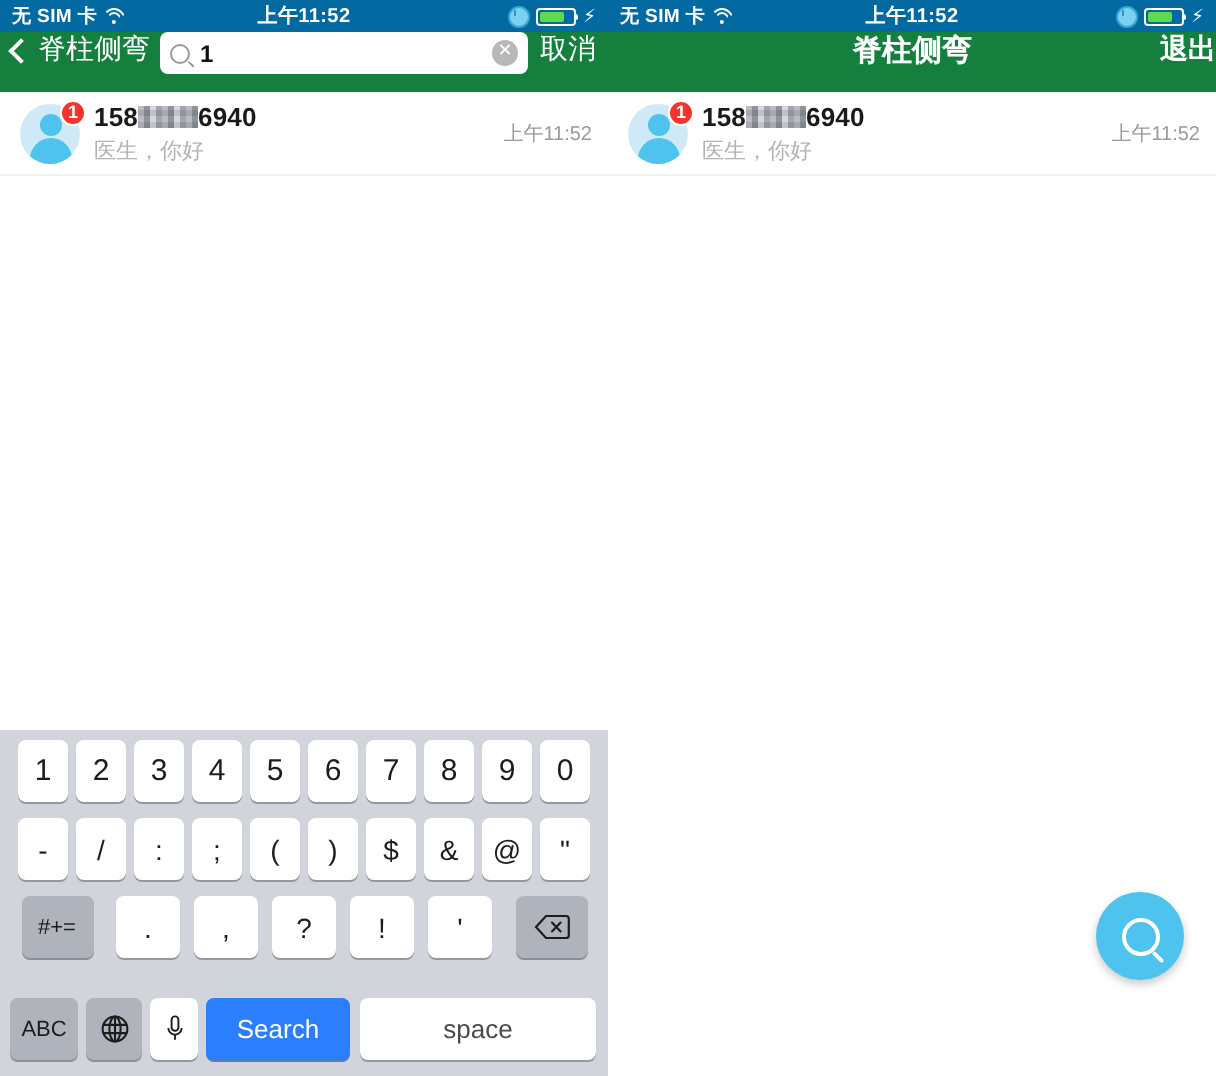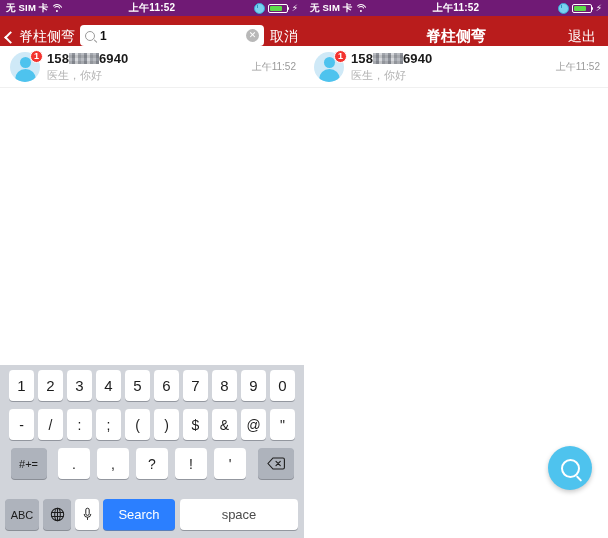--- a/index.html
+++ b/index.html
@@ -21,21 +21,21 @@
     height: 538px;
     background: #ffffff;
     overflow: hidden;
   }
   .screen.left { left: 0; }
   .screen.right { left: 304px; }
 
   
   .statusbar {
     height: 16px;
-    background: #701a75;
+    background: #0369a1;
     display: flex;
     align-items: center;
     padding: 0 6px;
     box-sizing: border-box;
     color: #ffffff;
     font-size: 10px;
     font-weight: bold;
     position: relative;
   }
   .sb-left {
@@ -117,23 +117,23 @@
   .bolt {
     color: #ffffff;
     font-size: 9px;
     line-height: 1;
     margin-left: 1px;
   }
 
   
   .navbar {
     height: 30px;
-    background: #b91c1c;
-    display: flex;
-    align-items: flex-end;
+    background: #15803d;
+    display: flex;
+    align-items: flex-start;
     color: #ffffff;
     box-sizing: border-box;
     position: relative;
   }
   .nav-search { padding: 0 6px; }
   .nav-back {
     display: flex;
     align-items: center;
     gap: 2px;
     font-size: 14px;
@@ -206,24 +206,25 @@
   }
 
   .nav-plain { justify-content: center; }
   .nav-plain .nav-title {
     font-size: 15px;
     font-weight: bold;
     color: #ffffff;
   }
   .nav-right-action {
     position: absolute;
-    right: 12px;
+    right: 0;
     font-size: 14px;
     color: #ffffff;
     cursor: pointer;
+    font-weight: bold;
   }
 
   
   .conv-row {
     height: 42px;
     display: flex;
     align-items: center;
     padding: 0 8px 0 10px;
     box-sizing: border-box;
     background: #ffffff;

